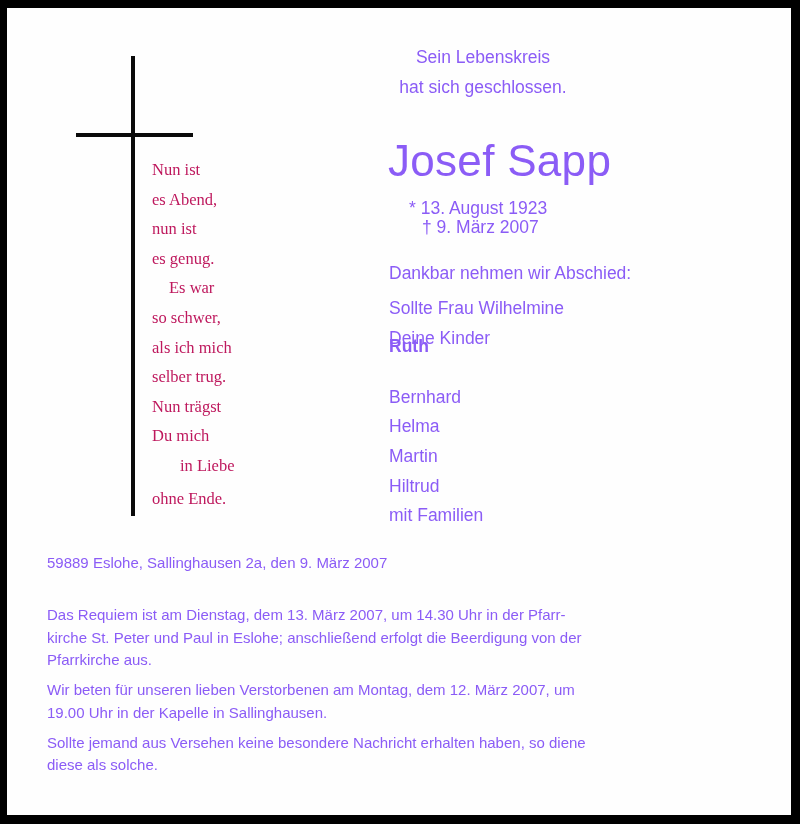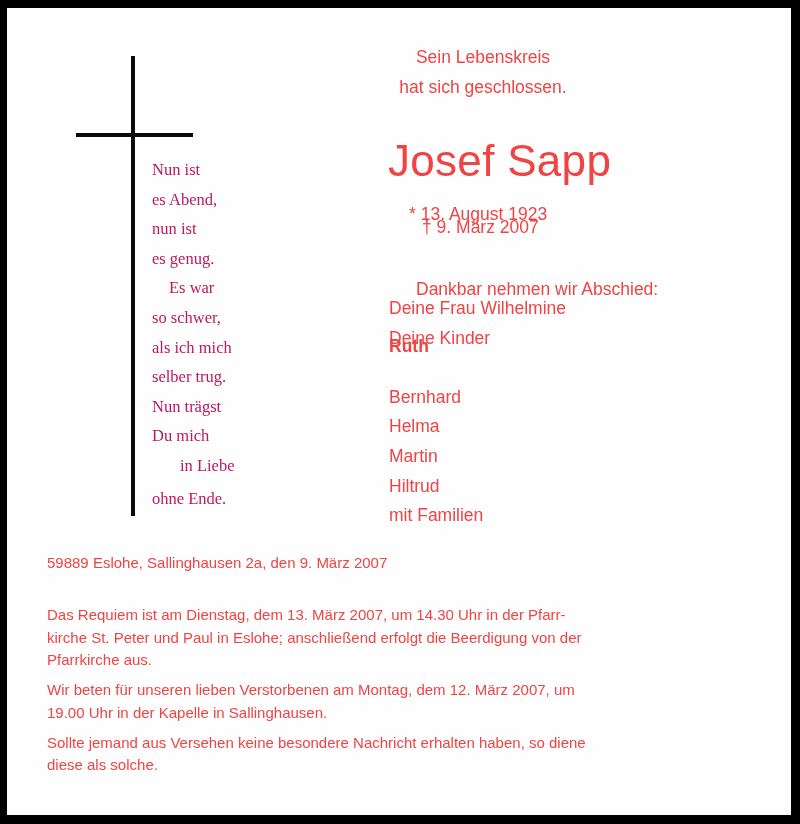--- a/index.html
+++ b/index.html
@@ -2,21 +2,21 @@
 <html><head>
 <meta charset="utf-8">
 <style>
   html, body { margin: 0; padding: 0; background: #000; }
   body { width: 800px; height: 824px; position: relative; overflow: hidden; }
   .frame {
     position: absolute; left: 7px; top: 8px; width: 784px; height: 807px;
     background: #fefefe;
   }
   .abs { position: absolute; white-space: nowrap; }
-  .sans { font-family: "Liberation Sans", sans-serif; color: #ef4444; }
+  .sans { font-family: "Liberation Sans", sans-serif; color: #8b5cf6; }
   .serif { font-family: "Liberation Serif", serif; color: #be185d; }
 
   .cross-v { position: absolute; left: 124px; top: 48px; width: 4px; height: 460px; background: #0a0a0a; }
   .cross-h { position: absolute; left: 69px; top: 125px; width: 117px; height: 4px; background: #0a0a0a; }
 
   .poem-line { font-size: 16.5px; line-height: 1; }
 
   .header-line { font-size: 17.5px; line-height: 1; width: 300px; text-align: center; left: 326px; }
   .name { font-size: 44px; line-height: 1; left: 381px; top: 131px; letter-spacing: 0.3px; }
   .date { font-size: 17.5px; line-height: 1; }
@@ -49,25 +49,25 @@
     <div class="abs serif poem-line" style="left:145px; top:420px;">Du mich</div>
     <div class="abs serif poem-line" style="left:145px; top:450px;margin-left:28px;">in Liebe</div>
     <div class="abs serif poem-line" style="left:145px; top:483px;">ohne Ende.</div>
   </div>
 
   <div class="abs sans header-line" style="top:41px;">Sein Lebenskreis</div>
   <div class="abs sans name">Josef Sapp</div>
 
   <div class="abs sans header-line" style="top:71px;">hat sich geschlossen.</div>
 
-  <div class="abs sans date" style="left:402px; top:198px;text-align:right;">* 13. August 1923</div>
+  <div class="abs sans date" style="left:402px; top:192px;text-align:right;">* 13. August 1923</div>
   <div class="abs sans date" style="left:415px; top:211px;">† 9. März 2007</div>
 
-  <div class="abs sans survivor" style="top:273px;margin-left:27px;">Dankbar nehmen wir Abschied:</div>
-  <div class="abs sans survivor" style="top:292px;">Deine Frau Wilhelmine</div>
+  <div class="abs sans survivor" style="top:257px;">Dankbar nehmen wir Abschied:</div>
+  <div class="abs sans survivor" style="top:292px;">Sollte Frau Wilhelmine</div>
   <div class="abs sans survivor" style="top:322px;">Deine Kinder</div>
   <div class="abs sans survivor" style="top:330px;font-weight:bold;">Ruth</div>
   <div class="abs sans survivor" style="top:381px;">Bernhard</div>
   <div class="abs sans survivor" style="top:410px;">Helma</div>
   <div class="abs sans survivor" style="top:440px;">Martin</div>
   <div class="abs sans survivor" style="top:470px;">Hiltrud</div>
   <div class="abs sans survivor" style="top:499px;">mit Familien</div>
 
   <div class="abs sans body-block" style="top:547px; line-height:1;">59889 Eslohe, Sallinghausen 2a, den 9. März 2007</div>
 

